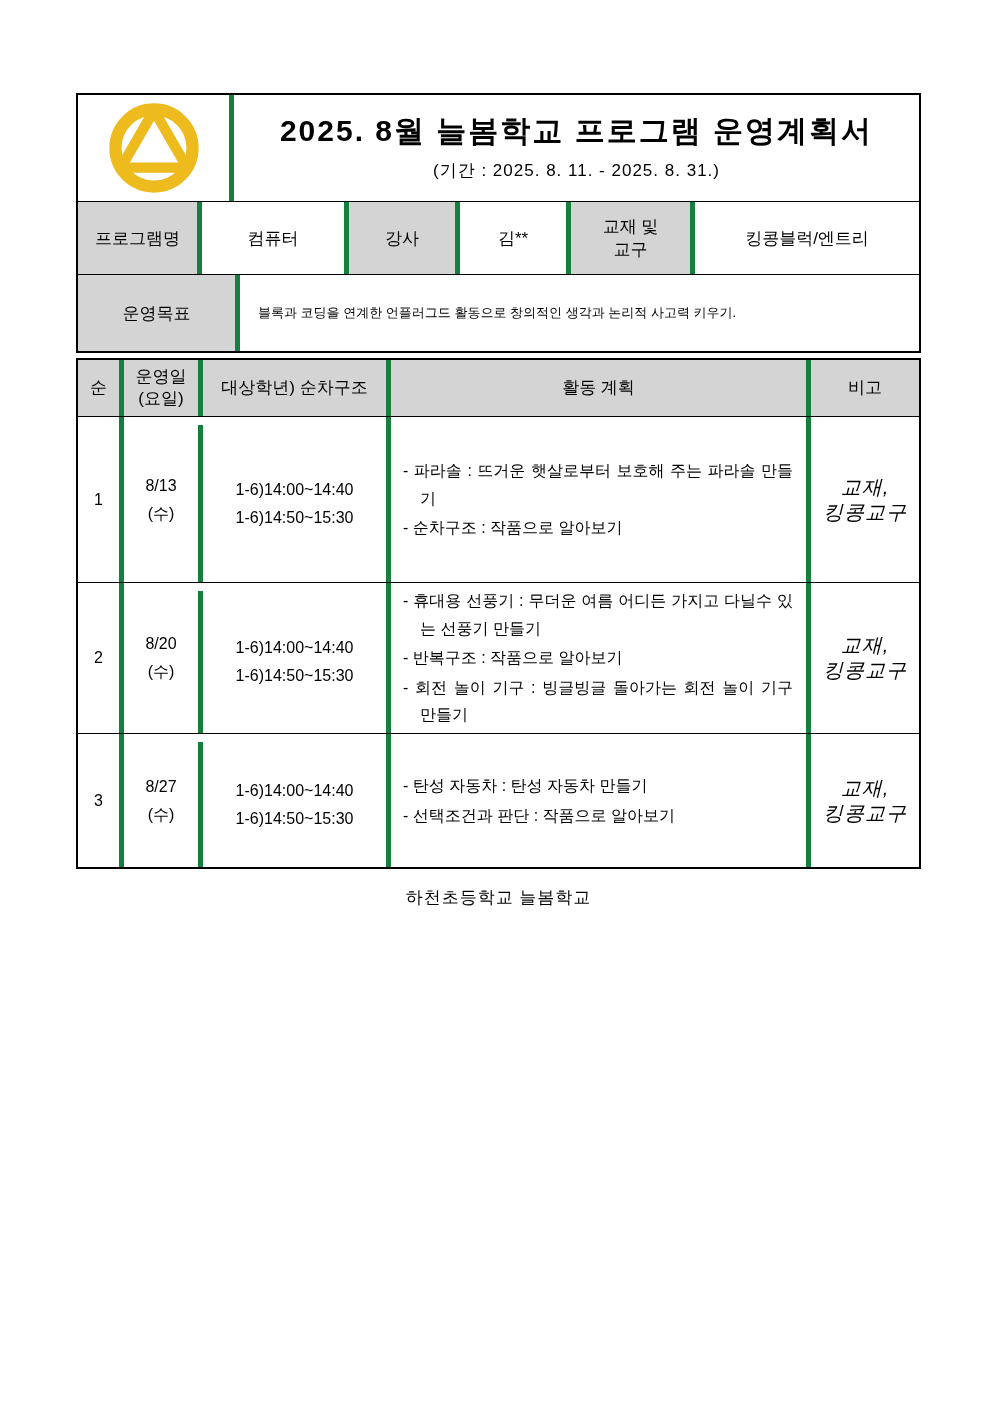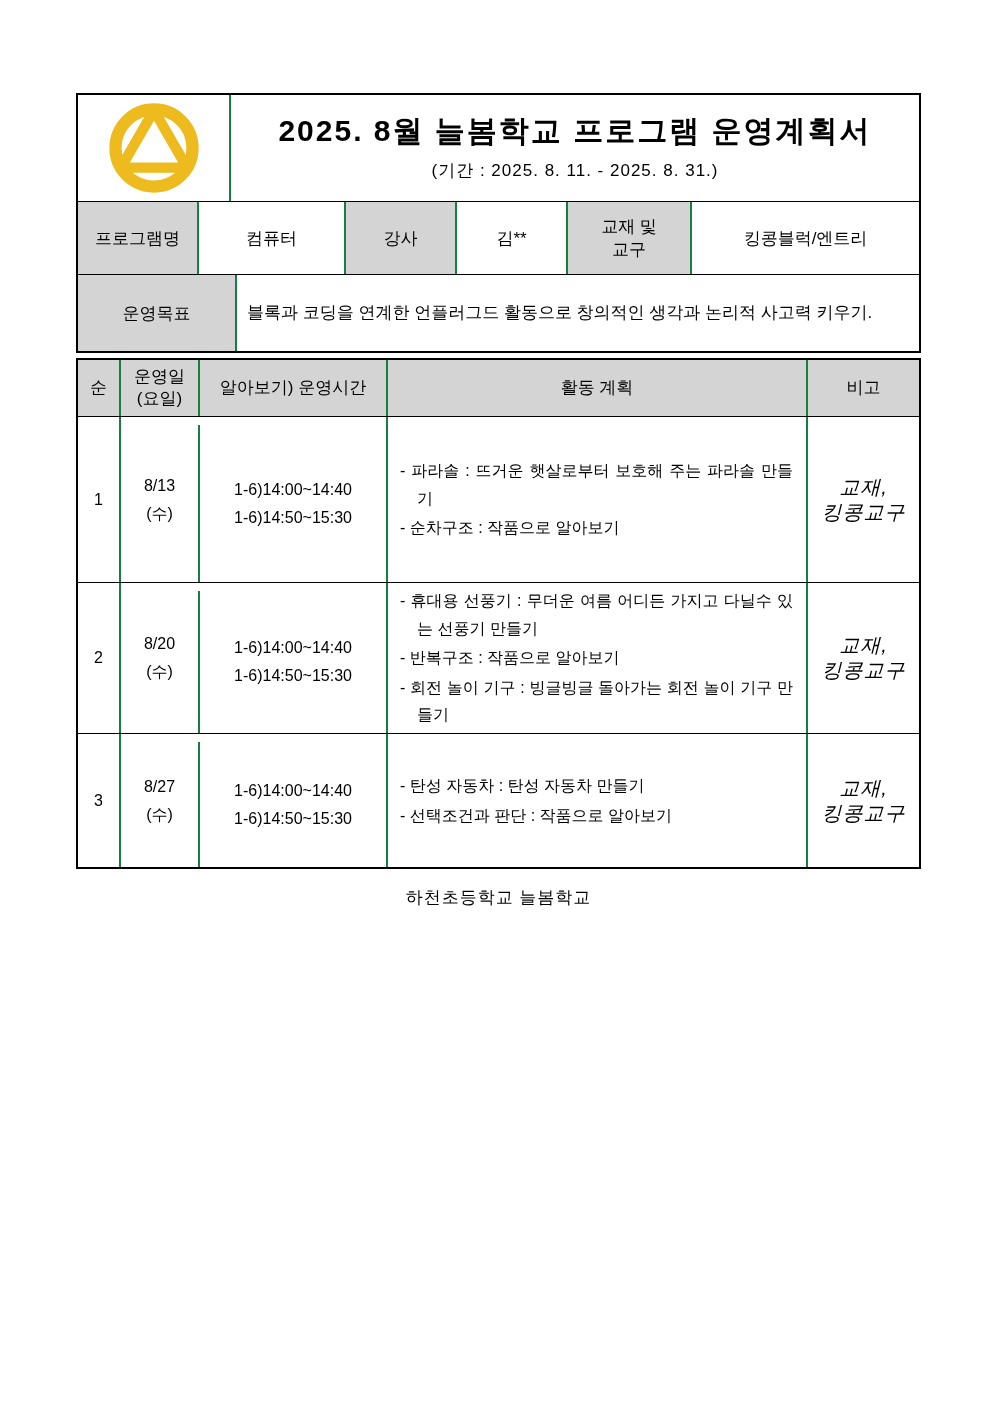--- a/index.html
+++ b/index.html
@@ -11,21 +11,21 @@
     color: #000;
     position: relative;
   }
   .doc { position: absolute; left: 76px; top: 93px; width: 845px; }
 
   .tbl { border: 2px solid #000; background: #fff; }
   .tbl + .tbl { margin-top: 5px; }
   .row { display: grid; }
   .row + .row { border-top: 1px solid #000; }
   .cell {
-    border-left: 2px solid #15803d;
+    border-left: 5px solid #15803d;
     display: flex; flex-direction: column;
     align-items: center; justify-content: center;
     text-align: center; white-space: pre-line;
     overflow: hidden;
   }
   .cell:first-child { border-left: none; }
   .gray { background: #d4d4d4; }
 
   
   .r-title { grid-template-columns: 151px 1fr; height: 106px; }
@@ -33,23 +33,24 @@
   .r-goal  { grid-template-columns: 157px 1fr; height: 77px; }
 
   .title-main { font-size: 30px; font-weight: bold; letter-spacing: 2px; line-height: 34px; }
   .title-sub  { font-size: 17px; letter-spacing: 1px; margin-top: 11px; }
 
   .lbl { font-size: 17px; line-height: 23px; }
   .val { font-size: 17px; }
 
   .goal-cell { align-items: stretch; justify-content: center; text-align: left; }
   .goal-text {
-    font-size: 17px; line-height: 32px;
+    font-size: 13px; line-height: 32px;
     text-align: justify; padding: 0 12px 0 10px;
     white-space: normal;
+    margin-left: 8px;
   }
 
   
   .r-head { grid-template-columns: 41px 79px 188px 420px 1fr; height: 56px; }
   .r-s1   { grid-template-columns: 41px 79px 188px 420px 1fr; height: 166px; }
   .r-s2   { grid-template-columns: 41px 79px 188px 420px 1fr; height: 151px; }
   .r-s3   { grid-template-columns: 41px 79px 188px 420px 1fr; height: 134px; }
 
   .hcell { font-size: 17px; line-height: 22px; }
   .no-cell   { font-size: 16px; }
@@ -115,21 +116,21 @@
     </div>
 
   </div>
 
   <div class="tbl">
 
     <div class="row r-head">
       <div class="cell gray hcell">순</div>
       <div class="cell gray hcell">운영일
 (요일)</div>
-      <div class="cell gray hcell">알아보기) 운영시간</div>
+      <div class="cell gray hcell">대상학년) 순차구조</div>
       <div class="cell gray hcell">활동 계획</div>
       <div class="cell gray hcell">비고</div>
     </div>
 
     <div class="row r-s1">
       <div class="cell no-cell">1</div>
       <div class="cell date-cell">8/13
 (수)</div>
       <div class="cell time-cell">1-6)14:00~14:40
 1-6)14:50~15:30</div>

